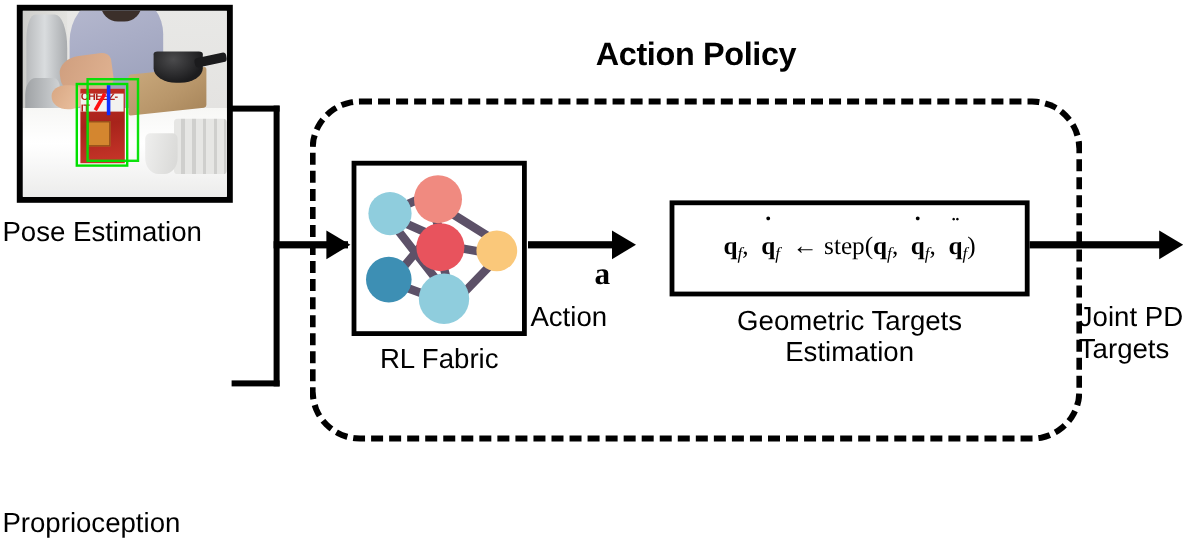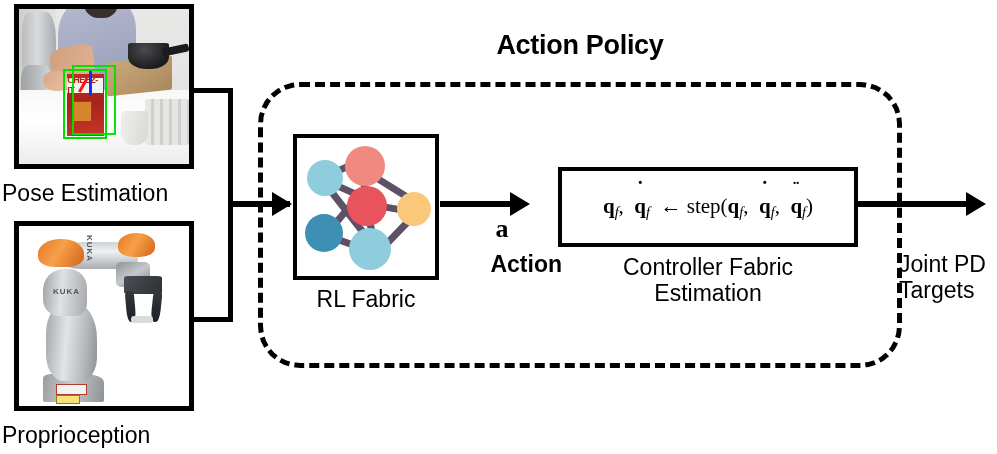--- a/index.html
+++ b/index.html
@@ -348,24 +348,23 @@
     left: 462px; top: 214px;
     width: 80px; text-align: center;
     font-family: "Liberation Serif", serif;
     font-weight: bold;
     font-size: 26px;
     color: #000000;
   }
   #action-word {
     position: absolute;
     left: 442px; top: 251px;
-    width: 120px; text-align: right;
+    width: 120px; text-align: left;
     font-size: 23px;
     color: #000000;
-    font-weight: bold;
   }
 
   
   #out-sym {
     position: absolute;
     left: 905px; top: 215px;
     width: 90px; text-align: left;
     font-family: "Liberation Serif", serif;
     font-weight: bold;
     font-size: 26px;
@@ -412,38 +411,20 @@
       <div class="pe-cheezit-label">CHEEZ-IT</div>
       <div class="pe-cheezit-sq"></div>
     </div>
     <div class="pe-bbox-back"></div>
     <div class="pe-bbox"></div>
     <div class="pe-axis-b"></div>
     <div class="pe-axis-r"></div>
   </div>
   <div class="panel-caption" id="caption-pose">Pose Estimation</div>
 
-  <div class="panel" id="panel-proprio">
-    <div class="pr-bg"></div>
-    <div class="pr-base"></div>
-    <div class="pr-link1"></div>
-    <div class="pr-link2"></div>
-    <div class="pr-upper"></div>
-    <div class="pr-joint1"></div>
-    <div class="pr-joint2"></div>
-    <div class="pr-wrist"></div>
-    <div class="pr-grip-base"></div>
-    <div class="pr-finger-l"></div>
-    <div class="pr-finger-r"></div>
-    <div class="pr-finger-tip"></div>
-    <div class="pr-logo" id="pr-logo1">KUKA</div>
-    <div class="pr-logo" id="pr-logo2">KUKA</div>
-    <div class="pr-sticker"></div>
-    <div class="pr-sticker2"></div>
-  </div>
   <div class="panel-caption" id="caption-proprio">Proprioception</div>
 
   <div class="stroke" style="left:193px; top:88px; width:40px; height:5px;"></div>
   <div class="stroke" style="left:193px; top:317px; width:40px; height:5px;"></div>
   <div class="stroke" style="left:228px; top:88px; width:5px; height:234px;"></div>
   <div class="stroke" style="left:228px; top:201px; width:62px; height:6px;"></div>
   <div class="arrowhead" style="left:272px; top:192px;"></div>
 
   <div id="policy-box"></div>
   <div id="policy-title">Action Policy</div>
@@ -480,21 +461,21 @@
   <div id="eq-box">
     <div class="eq-line" id="eq-line-2">
       <span class="mb">q</span><sub class="msub">f</sub><span class="mr">,&nbsp;</span>
       <span class="mb dot1">q</span><sub class="msub">f</sub>
       <span class="mr">&nbsp;←&nbsp;step(</span><span class="mb">q</span><sub class="msub">f</sub><span class="mr">,&nbsp;</span>
       <span class="mb dot1">q</span><sub class="msub">f</sub><span class="mr">,&nbsp;</span>
       <span class="mb ddot">q</span><sub class="msub">f</sub><span class="mr">)</span>
     </div>
   </div>
   <div id="gfc-caption">
-    <div>Controller Fabric</div>
+    <div>Geometric Targets</div>
     <div>Estimation</div>
   </div>
 
   <div class="stroke" style="left:858px; top:201px; width:116px; height:6px;"></div>
   <div class="arrowhead" style="left:966px; top:192px;"></div>
   <div id="out-word">
     <div>Joint PD</div>
     <div>Targets</div>
   </div>
 

